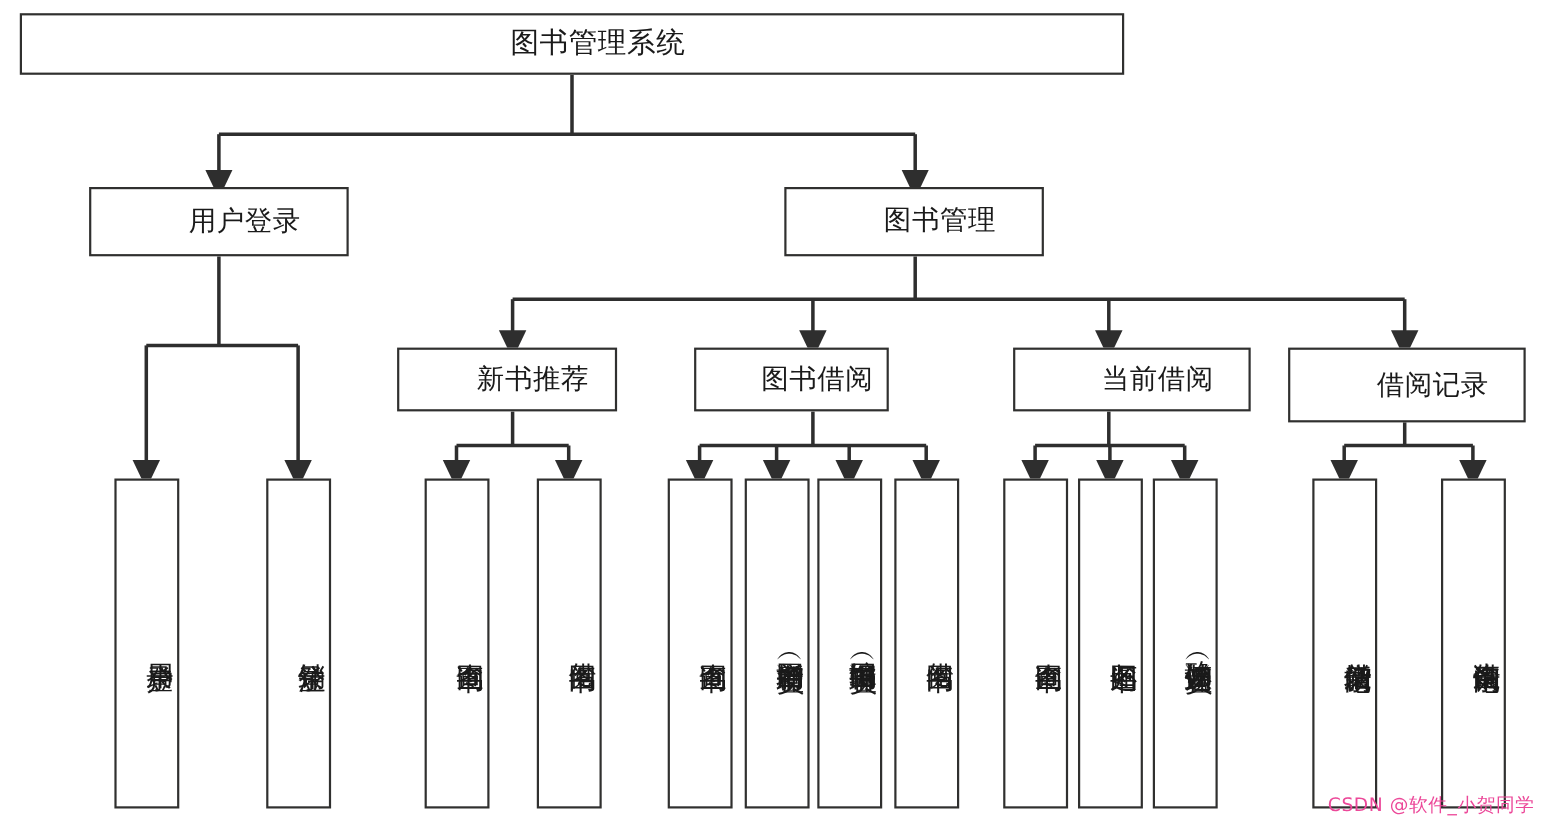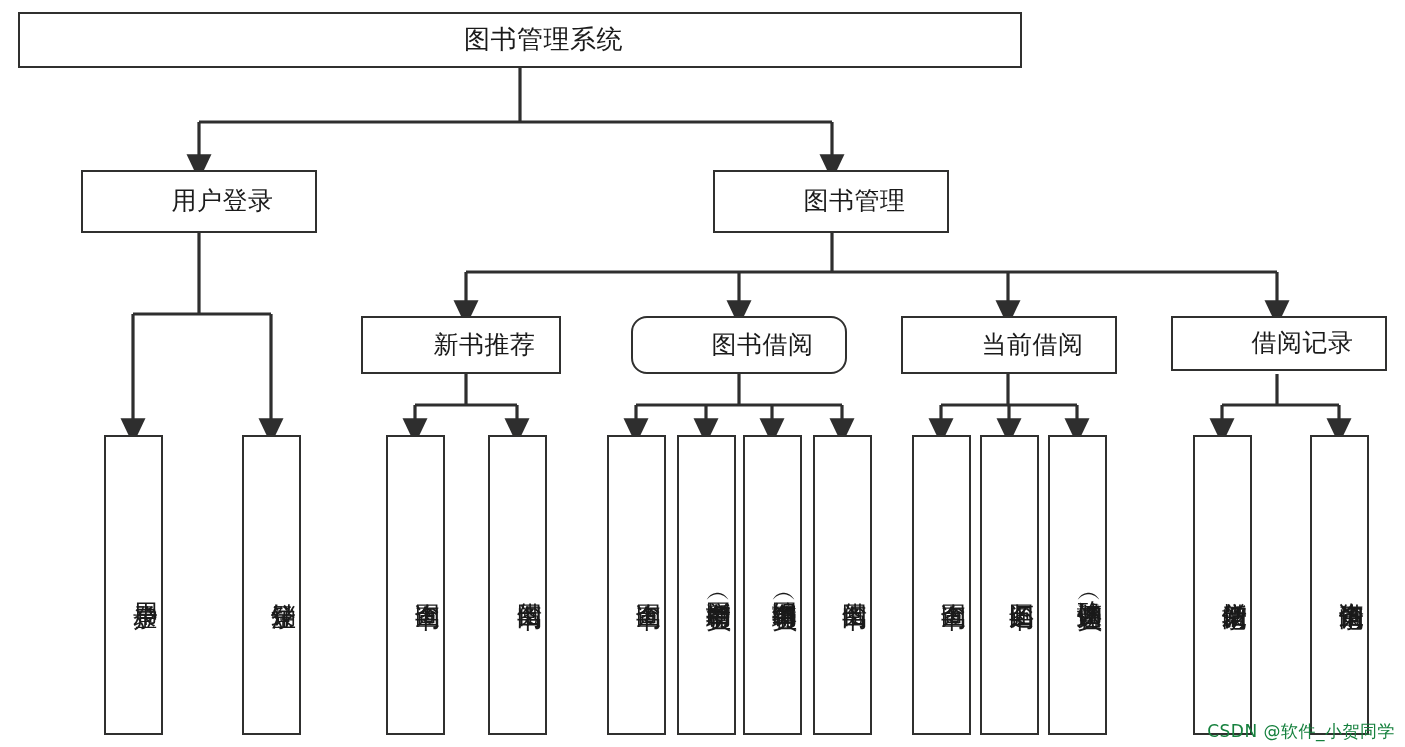--- a/index.html
+++ b/index.html
@@ -62,21 +62,21 @@
     writing-mode: vertical-rl;
     text-orientation: upright;
     display: block;
     text-align: center;
   }
   .watermark {
     position: absolute;
     right: 10px;
     bottom: 4px;
     font-size: 17px;
-    color: #15803d;
+    color: #ec4899;
     letter-spacing: 0.5px;
     white-space: nowrap;
     font-family: "DejaVu Sans", "Liberation Sans", sans-serif;
   }
 </style>
 </head>
 <body>
 
 <div id="diagram-root">
 
@@ -140,29 +140,29 @@
   </div>
 
   <div class="node horiz" style="left:713px; top:170px; width:236px; height:63px;font-family:Liberation Serif, serif;">
     <span>图书管理</span>
   </div>
 
   <div class="node horiz" style="left:361px; top:316px; width:200px; height:58px;">
     <span>新书推荐</span>
   </div>
 
-  <div class="node horiz" style="left:631px; top:316px; width:216px; height:58px;border-radius:16px;">
+  <div class="node horiz" style="left:631px; top:316px; width:177px; height:58px;">
     <span>图书借阅</span>
   </div>
 
-  <div class="node horiz" style="left:901px; top:316px; width:216px; height:58px;">
+  <div class="node horiz" style="left:921px; top:316px; width:216px; height:58px;">
     <span>当前借阅</span>
   </div>
 
-  <div class="node horiz" style="left:1171px; top:316px; width:216px; height:55px;">
+  <div class="node horiz" style="left:1171px; top:316px; width:216px; height:68px;">
     <span>借阅记录</span>
   </div>
 
   <div class="node vert" style="left:104px; top:435px; width:59px; height:300px;">
     <span class="vlabel">用户登录</span>
   </div>
   <div class="node vert" style="left:242px; top:435px; width:59px; height:300px;">
     <span class="vlabel">注销登录</span>
   </div>
 

